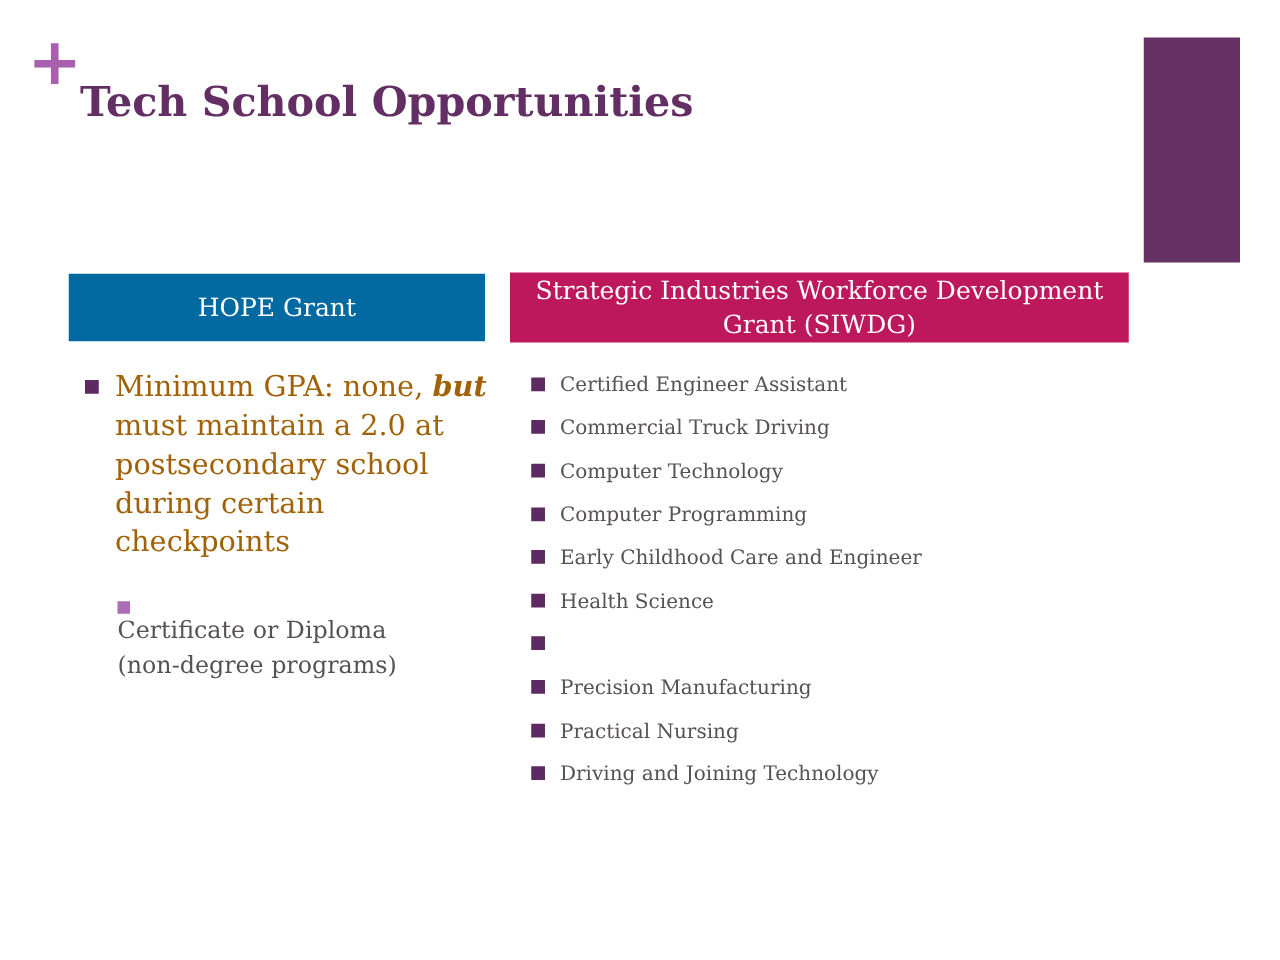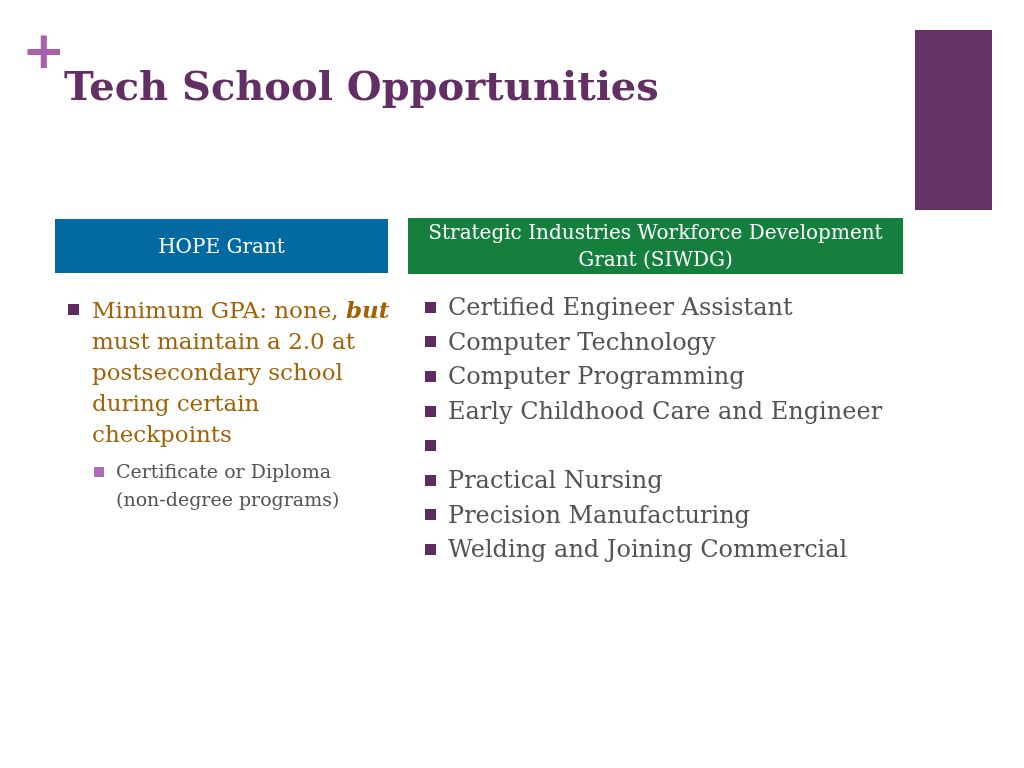--- a/index.html
+++ b/index.html
@@ -21,21 +21,21 @@
     font-weight: bold;
     color: #a85fae;
     line-height: 1;
     font-family: "DejaVu Sans", sans-serif;
   }
 
   .slide-title {
     position: absolute;
     left: 64px;
     top: 62px;
-    font-size: 40px;
+    font-size: 33px;
     font-weight: bold;
     color: #632e63;
     letter-spacing: 0px;
     white-space: nowrap;
   }
 
   .accent-rect {
     position: absolute;
     left: 915px;
     top: 30px;
@@ -60,21 +60,21 @@
     top: 219px;
     width: 333px;
     height: 54px;
     background: #0369a1;
   }
   .siwdg-header {
     left: 408px;
     top: 218px;
     width: 495px;
     height: 56px;
-    background: #15803d;
+    background: #be185d;
   }
 
   .left-col {
     position: absolute;
     left: 68px;
     top: 294px;
     width: 322px;
   }
   .bullet-row {
     display: flex;
@@ -96,41 +96,42 @@
     margin-right: 12px;
   }
   .left-main-text {
     font-size: 23px;
     line-height: 31px;
     color: #a16207;
   }
   .left-main-text .emph { font-weight: bold; font-style: italic; }
   .sub-bullet-row {
     margin-left: 26px;
-    margin-top: 8px;
+    margin-top: 22px;
+    flex-direction: column;
   }
   .sub-bullet-text {
     font-size: 19px;
     line-height: 27.5px;
     color: #565155;
     max-width: 250px;
   }
 
   .right-col {
     position: absolute;
     left: 425px;
     top: 290px;
     width: 480px;
     list-style: none;
   }
   .right-col li {
     display: flex;
     align-items: center;
     height: 34.6px;
-    font-size: 24px;
+    font-size: 16px;
     color: #565155;
     white-space: nowrap;
   }
   .right-col .bullet-sq { margin-top: 0; margin-right: 12px; }
 </style>
 </head>
 <body>
 
 <div class="plus-mark">+</div>
 
@@ -157,50 +158,58 @@
   </div>
 </div>
 
 <ul class="right-col">
 
     <li>
       <span class="bullet-sq"></span>
       <span>Certified Engineer Assistant</span>
     </li>
 
+    <li>
+      <span class="bullet-sq"></span>
+      <span>Commercial Truck Driving</span>
+    </li>
 
     <li>
       <span class="bullet-sq"></span>
       <span>Computer Technology</span>
     </li>
 
     <li>
       <span class="bullet-sq"></span>
       <span>Computer Programming</span>
     </li>
 
 
     <li>
       <span class="bullet-sq"></span>
       <span>Early Childhood Care and Engineer</span>
     </li>
 
-
-    <li>
-      <span class="bullet-sq"></span>
-    </li>
-
+    <li>
+      <span class="bullet-sq"></span>
+      <span>Health Science</span>
+    </li>
+
+    <li>
+      <span class="bullet-sq"></span>
+    </li>
+
+
+    <li>
+      <span class="bullet-sq"></span>
+      <span>Precision Manufacturing</span>
+    </li>
 
     <li>
       <span class="bullet-sq"></span>
       <span>Practical Nursing</span>
     </li>
 
     <li>
       <span class="bullet-sq"></span>
-      <span>Precision Manufacturing</span>
-    </li>
-
-    <li>
-      <span class="bullet-sq"></span>
-      <span>Welding and Joining Commercial</span>
+      <span>Driving and Joining Technology</span>
     </li>
   </ul>
 
 </body></html>

